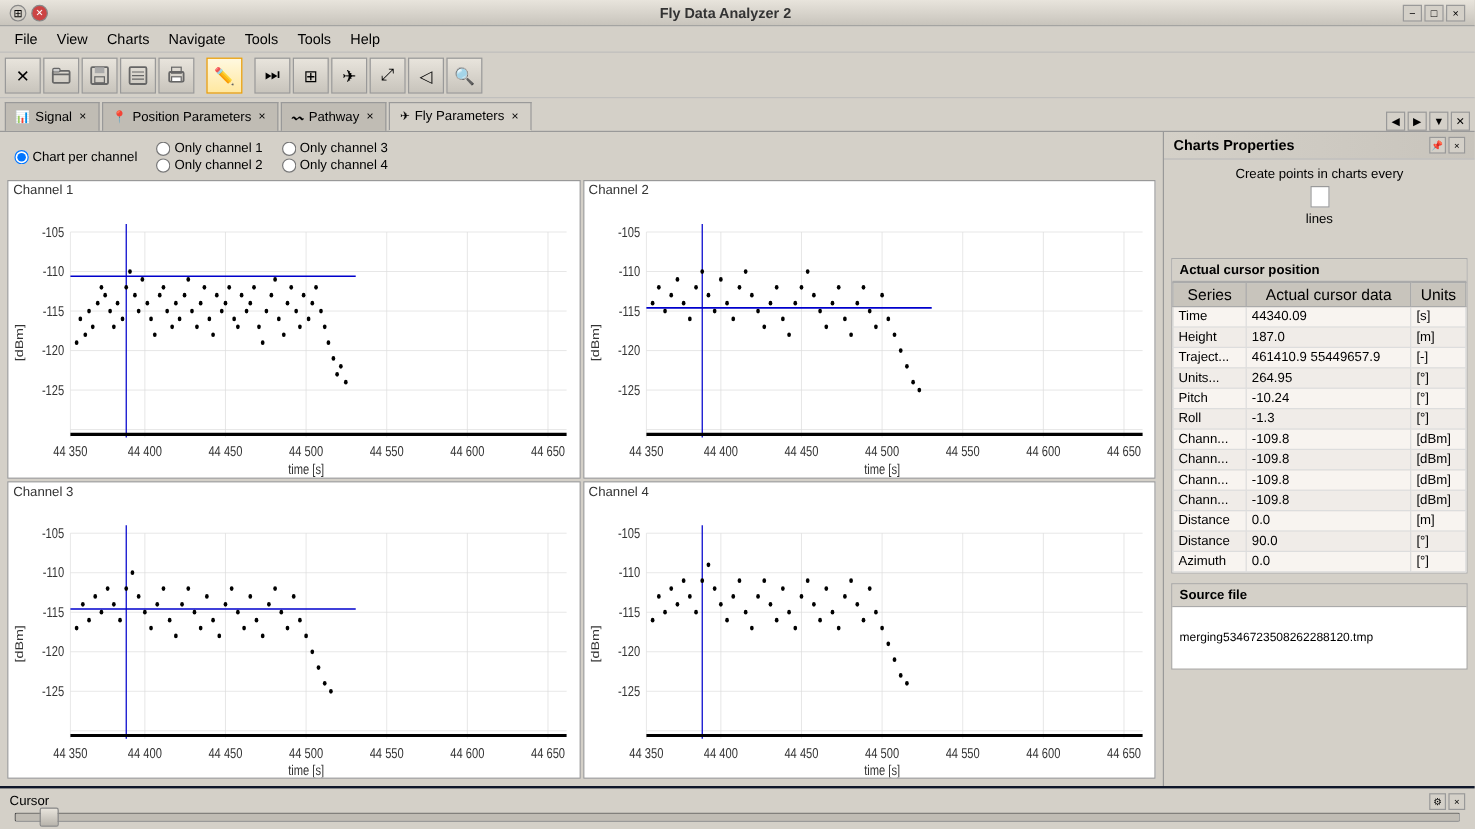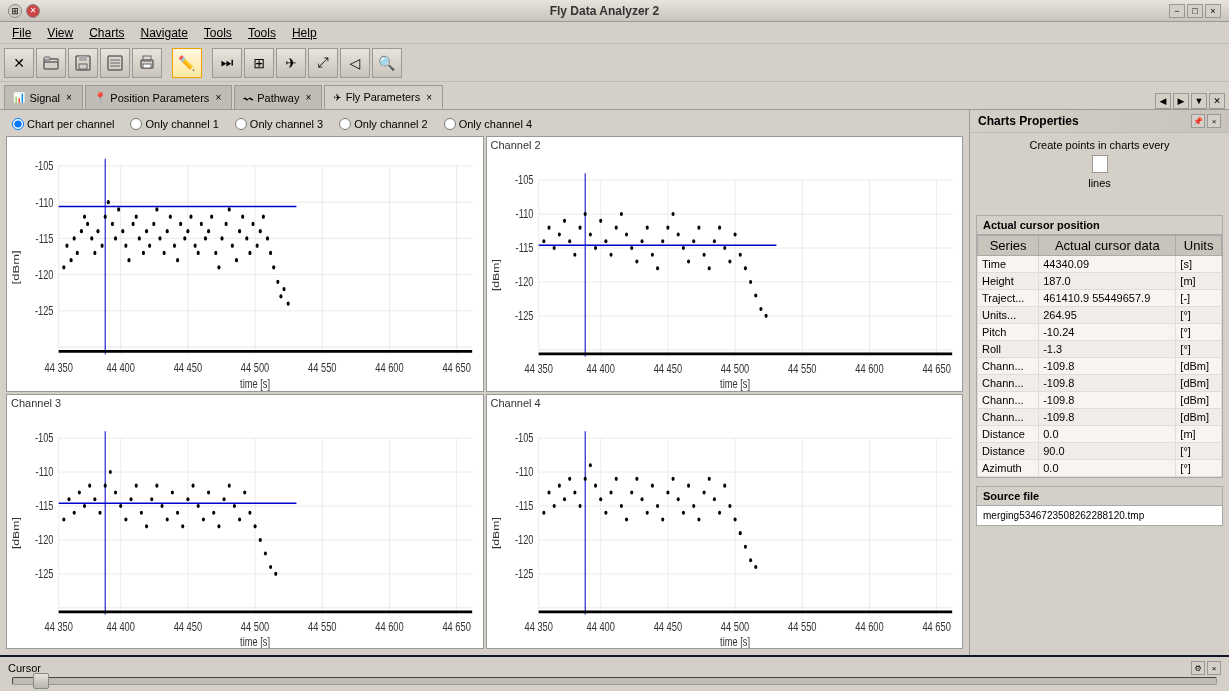--- a/index.html
+++ b/index.html
@@ -7,21 +7,21 @@
     
     
     .title-bar { background: linear-gradient(to bottom, #e8e4dc, #c8c4bc); height: 22px; display: flex; align-items: center; justify-content: space-between; padding: 0 8px; border-bottom: 1px solid #999; }
     .title-bar-left { display: flex; gap: 4px; }
     .title-bar-icon { width: 14px; height: 14px; border-radius: 50%; border: 1px solid #888; background: #d4d0c8; display: flex; align-items: center; justify-content: center; font-size: 9px; cursor: pointer; }
     .title-bar-title { font-size: 12px; font-weight: bold; color: #333; }
     .title-bar-right { display: flex; gap: 2px; }
     .title-btn { width: 16px; height: 14px; border: 1px solid #999; background: #d4d0c8; font-size: 9px; cursor: pointer; display: flex; align-items: center; justify-content: center; }
 
     
-    .menu-bar { background: #d4d0c8; height: 22px; display: flex; align-items: center; padding: 0 4px; border-bottom: 1px solid #bbb; text-decoration: underline; }
+    .menu-bar { background: #d4d0c8; height: 22px; display: flex; align-items: center; padding: 0 4px; border-bottom: 1px solid #bbb; }
     .menu-item { padding: 2px 8px; font-size: 12px; cursor: pointer; }
 
     
     .toolbar { background: #d4d0c8; height: 38px; display: flex; align-items: center; padding: 2px 4px; border-bottom: 1px solid #bbb; gap: 2px; }
     .toolbar-btn { width: 30px; height: 30px; border: 1px solid #999; background: linear-gradient(to bottom, #e8e4dc, #c8c4bc); cursor: pointer; display: flex; align-items: center; justify-content: center; font-size: 14px; }
     .toolbar-sep { width: 6px; }
     .toolbar-highlight { border: 1px solid #f0a000; background: linear-gradient(to bottom, #fff8e0, #ffe8a0); }
 
     
     .tab-bar { background: #d4d0c8; height: 28px; display: flex; align-items: flex-end; padding: 0 4px; border-bottom: 1px solid #999; }
@@ -54,21 +54,21 @@
     .num-input { width: 16px; height: 18px; border: 1px solid #999; padding: 0 2px; font-size: 11px; }
     .cursor-section { border: 1px solid #aaa; background: #e8e4dc; margin-top: 26px; }
     .cursor-section-title { font-size: 11px; font-weight: bold; padding: 3px 6px; background: #d4d0c8; border-bottom: 1px solid #aaa; }
     .cursor-table { width: 100%; border-collapse: collapse; font-size: 11px; }
     .cursor-table th { background: #c8c4bc; padding: 2px 4px; border: 1px solid #aaa; font-weight: normal; font-size: 13px; }
     .cursor-table td { padding: 2px 4px; border: 1px solid #ddd; font-size: 11px; }
     .cursor-table tr:nth-child(even) { background: #f0ece8; }
     .cursor-table tr:nth-child(odd) { background: #f8f4f0; }
     .source-section { border: 1px solid #aaa; margin-top: 8px; }
     .source-title { font-size: 11px; font-weight: bold; padding: 3px 6px; background: #d4d0c8; border-bottom: 1px solid #aaa; }
-    .source-file { padding: 4px 6px; font-size: 10px; word-break: break-all; background: white; }
+    .source-file { padding: 20px 6px; font-size: 10px; word-break: break-all; background: white; }
 
     
     .cursor-bar { height: 36px; background: #d4d0c8; border-top: 2px solid #0f172a; padding: 4px 8px; display: flex; flex-direction: column; }
     .cursor-label { font-size: 11px; margin-bottom: 2px; display: flex; align-items: center; justify-content: space-between; }
     .cursor-slider-track { height: 8px; background: #c0bcb4; border: 1px inset #999; border-radius: 2px; position: relative; margin: 0 4px; }
     .cursor-slider-thumb { width: 16px; height: 16px; background: linear-gradient(to bottom, #e8e4dc, #b8b4ac); border: 1px solid #888; border-radius: 2px; position: absolute; top: -5px; left: 20px; cursor: pointer; }
 
     
     .dot { fill: black; }
     .cursor-line { stroke: #0000cc; stroke-width: 1; }
@@ -175,21 +175,21 @@
 
 <div class="main-layout">
 
   <div class="chart-area">
 
     <div class="chart-options">
       <div class="radio-item">
         <input type="radio" name="chart-mode" checked="" style="">
         <label>Chart per channel</label>
       </div>
-      <div style="display:flex; flex-direction:row; gap:16px;">
+      <div style="display:flex; flex-direction:column; gap:2px;">
         <div style="display:flex; gap:16px;">
           <div class="radio-item">
             <input type="radio" name="chart-mode" style="">
             <label>Only channel 1</label>
           </div>
           <div class="radio-item">
             <input type="radio" name="chart-mode" style="">
             <label>Only channel 3</label>
           </div>
         </div>
@@ -202,20 +202,21 @@
             <input type="radio" name="chart-mode" style="">
             <label>Only channel 4</label>
           </div>
         </div>
       </div>
     </div>
 
     <div class="charts-grid">
 
       <div class="chart-panel">
+        <div class="chart-title">Channel 1</div>
         <div class="chart-content">
           <svg class="chart-svg" viewBox="0 0 460 175" preserveAspectRatio="none">
 
             <line x1="50" y1="20" x2="450" y2="20" class="grid-line"></line>
             <line x1="50" y1="45" x2="450" y2="45" class="grid-line"></line>
             <line x1="50" y1="70" x2="450" y2="70" class="grid-line"></line>
             <line x1="50" y1="95" x2="450" y2="95" class="grid-line"></line>
             <line x1="50" y1="120" x2="450" y2="120" class="grid-line"></line>
             <line x1="50" y1="145" x2="450" y2="145" class="grid-line"></line>
 

